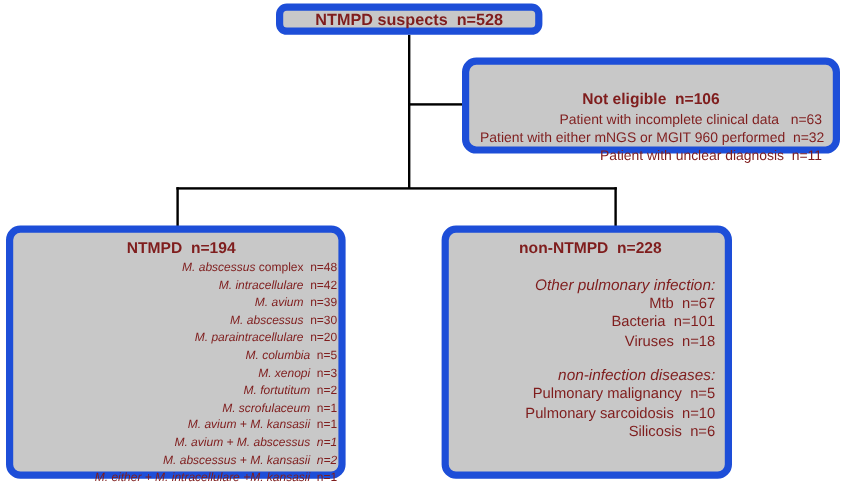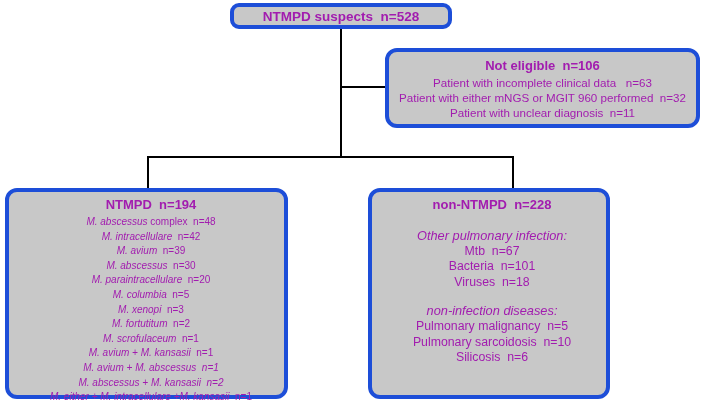--- a/index.html
+++ b/index.html
@@ -14,35 +14,35 @@
     background: #ffffff;
     font-family: "Liberation Sans", sans-serif;
     overflow: hidden;
   }
 
   
   .node {
     position: absolute;
     box-sizing: border-box;
     background: #c8c8c8;
-    border: 4px solid #1d4ed8;
+    border: 6px solid #1d4ed8;
     border-radius: 12px;
-    color: #a21caf;
+    color: #7f1d1d;
   }
   .node .title {
     font-weight: bold;
     text-align: center;
     font-size: 12.5px;
     line-height: 15px;
     white-space: pre;
   }
   .node .lines {
     font-size: 11.5px;
     line-height: 14.3px;
-    text-align: center;
+    text-align: right;
   }
   .node .lines .ln {
     white-space: pre;
   }
   .ital {
     font-style: italic;
   }
 
   
   #node-top {
@@ -58,21 +58,21 @@
   #node-top .title { font-size: 13.5px; }
 
   
   #node-ineligible {
     left: 385px;
     top: 48px;
     width: 315px;
     height: 80px;
     padding: 6px 9px 4px 9px;
   }
-  #node-ineligible .title { font-size: 13px; margin-bottom: 2px; }
+  #node-ineligible .title { font-size: 13px; margin-bottom: 2px; margin-top: 15px; }
   #node-ineligible .lines { font-size: 11.6px; line-height: 15px; }
 
   
   #node-ntmpd {
     left: 5px;
     top: 188px;
     width: 283px;
     height: 211px;
     padding: 5px 1px 4px 10px;
   }

